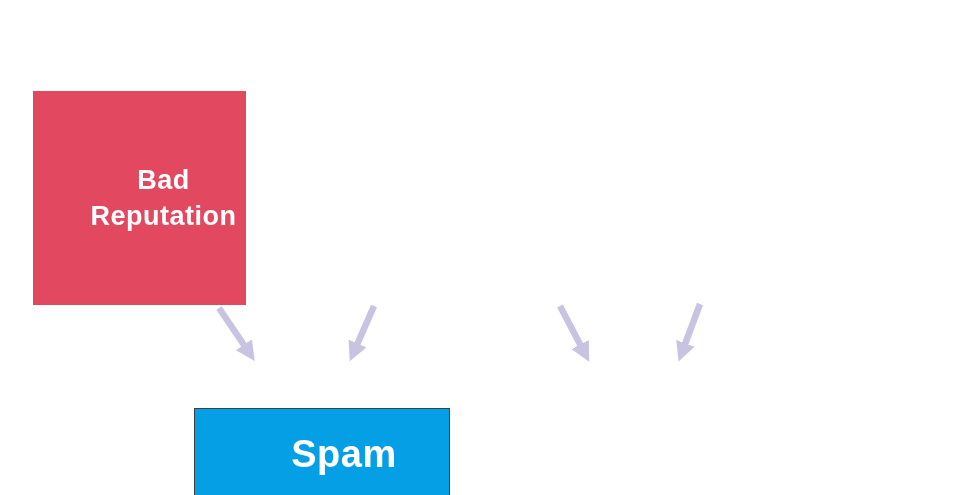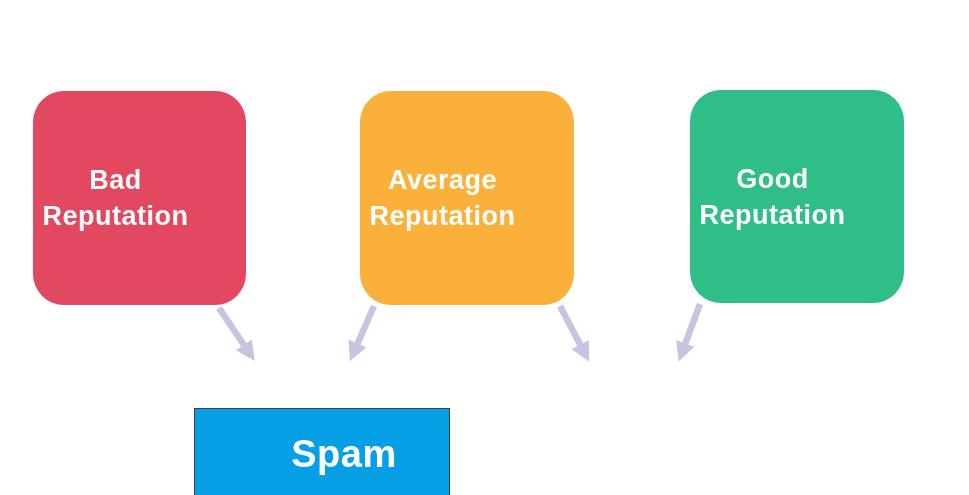--- a/index.html
+++ b/index.html
@@ -23,23 +23,22 @@
     height:495px;
     background:var(--c-background);
     overflow:hidden;
   }
   .rep-box{
     position:absolute;
     width:213px;
     height:214px;
     display:flex;
     align-items:center;
-    justify-content:flex-start;
+    justify-content:flex-end;
     text-align:center;
-    border-radius:31px;
   }
   .rep-box .label{
     color:var(--c-label_text);
     font-weight:700;
     font-size:27px;
     line-height:36px;
     letter-spacing:0.5px;
     max-width:165px;
   }
   .rep-bad{left:33px;top:91px;background:var(--c-bad);}
@@ -80,27 +79,21 @@
 </style>
 </head>
 <body>
 
 <div class="canvas">
 
   <div class="rep-box rep-bad">
     <span class="label">Bad Reputation</span>
   </div>
 
-  <div class="rep-box rep-average">
-    <span class="label">Average Reputation</span>
-  </div>
 
-  <div class="rep-box rep-good">
-    <span class="label">Good Reputation</span>
-  </div>
 
   <svg class="arrows-layer" viewBox="0 0 969 495" xmlns="http://www.w3.org/2000/svg">
     <defs>
       <marker id="arrowhead" viewBox="0 0 10 10" refX="2" refY="5" markerWidth="3" markerHeight="3" orient="auto">
         <path class="arrow-head" d="M0,0 L10,5 L0,10 z"></path>
       </marker>
     </defs>
     <line class="arrow-line" x1="219" y1="308" x2="246" y2="348" marker-end="url(#arrowhead)"></line>
     <line class="arrow-line" x1="374" y1="306" x2="356" y2="347" marker-end="url(#arrowhead)"></line>
     <line class="arrow-line" x1="560" y1="306" x2="582" y2="348" marker-end="url(#arrowhead)"></line>

